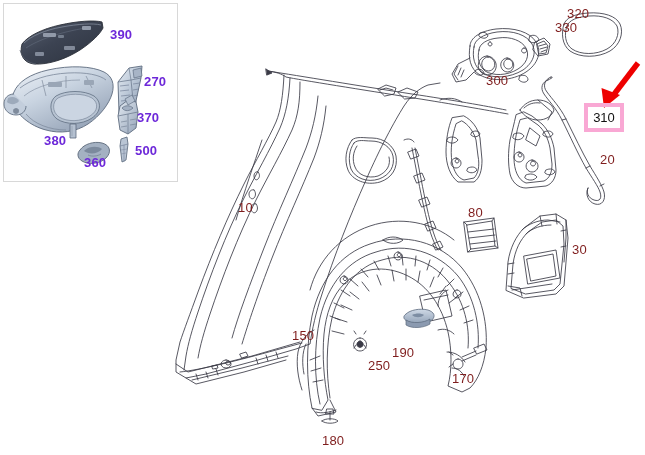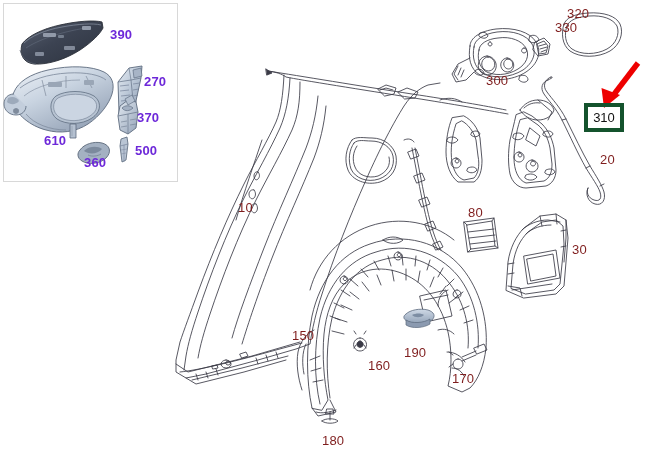--- a/index.html
+++ b/index.html
@@ -9,21 +9,21 @@
   #stage svg.layer{position:absolute;left:0;top:0;width:645px;height:455px;}
 
   .lbl{position:absolute;font-family:"Liberation Sans",sans-serif;
        font-size:13px;color:#7f1d1d;white-space:nowrap;letter-spacing:.2px;}
   .lbl.insetlbl{font-size:13px;color:#6d28d9;font-weight:bold;}
 
   .inset-box{position:absolute;left:3px;top:3px;width:175px;height:179px;
              border:1px solid #d8d8d8;background:#fff;box-sizing:border-box;}
 
   .redbox{position:absolute;left:584px;top:103px;width:40px;height:29px;
-          border:4px solid #14532d;box-sizing:border-box;background:transparent;}
+          border:4px solid #f9a8d4;box-sizing:border-box;background:transparent;}
   .redbox .rtext{position:absolute;left:0;top:0;width:100%;height:100%;
           display:flex;align-items:center;justify-content:center;
           font-size:13px;color:#111;font-family:"Liberation Sans",sans-serif;}
 </style>
 </head>
 <body>
 
 <div id="stage">
 
   <svg class="layer" viewBox="0 0 645 455" xmlns="http://www.w3.org/2000/svg">
@@ -534,33 +534,33 @@
       <path d="M121 154 L 126 153" stroke="#8491a5" stroke-width="0.6" fill="none"></path>
     </g>
   </svg>
 
   <div>
     <div class="lbl" style="left:238px;top:200px;">10</div>
     <div class="lbl" style="left:556px;top:152px;margin-left:44px;">20</div>
     <div class="lbl" style="left:572px;top:242px;">30</div>
     <div class="lbl" style="left:468px;top:205px;">80</div>
     <div class="lbl" style="left:292px;top:328px;">150</div>
-    <div class="lbl" style="left:368px;top:358px;">160</div>
+    <div class="lbl" style="left:368px;top:358px;">250</div>
     <div class="lbl" style="left:452px;top:371px;">170</div>
     <div class="lbl" style="left:322px;top:433px;">180</div>
-    <div class="lbl" style="left:404px;top:345px;">190</div>
+    <div class="lbl" style="left:392px;top:345px;">190</div>
     <div class="lbl" style="left:486px;top:29px;margin-top:44px;">300</div>
     <div class="lbl" style="left:567px;top:6px;">320</div>
     <div class="lbl" style="left:527px;top:20px;margin-left:28px;">330</div>
   </div>
 
   <div>
     <div class="lbl insetlbl" style="left:110px;top:27px;">390</div>
     <div class="lbl insetlbl" style="left:144px;top:74px;">270</div>
-    <div class="lbl insetlbl" style="left:44px;top:133px;">610</div>
+    <div class="lbl insetlbl" style="left:44px;top:133px;">380</div>
     <div class="lbl insetlbl" style="left:137px;top:110px;">370</div>
     <div class="lbl insetlbl" style="left:84px;top:155px;">360</div>
     <div class="lbl insetlbl" style="left:135px;top:143px;">500</div>
   </div>
 
   <svg class="layer" viewBox="0 0 645 455" xmlns="http://www.w3.org/2000/svg">
     <g>
       <line x1="638" y1="63" x2="612" y2="97" stroke="#ee0000" stroke-width="5.5" stroke-linecap="butt"></line>
       <path d="M604 108 L 601.5 88 L 620 95 Z" fill="#ee0000"></path>
     </g>

